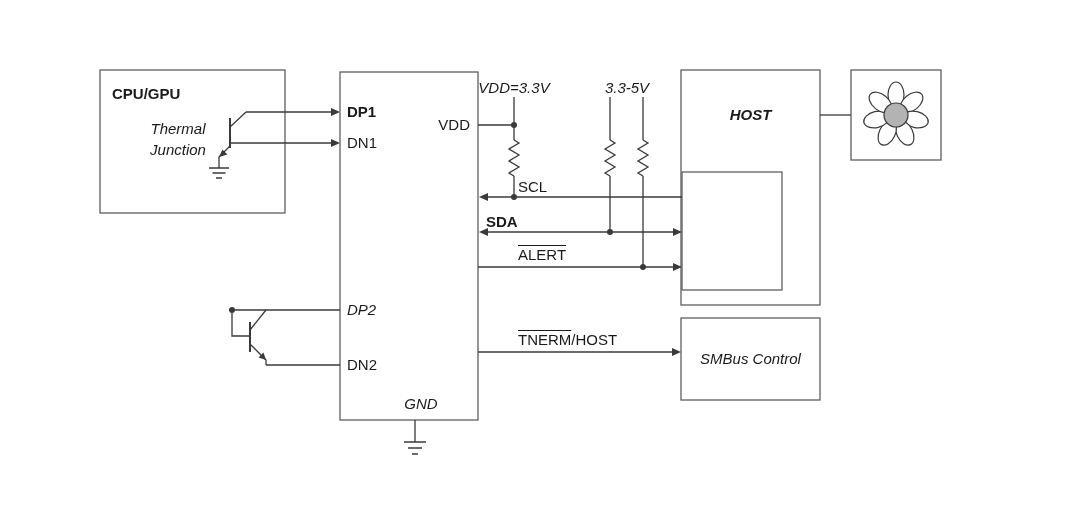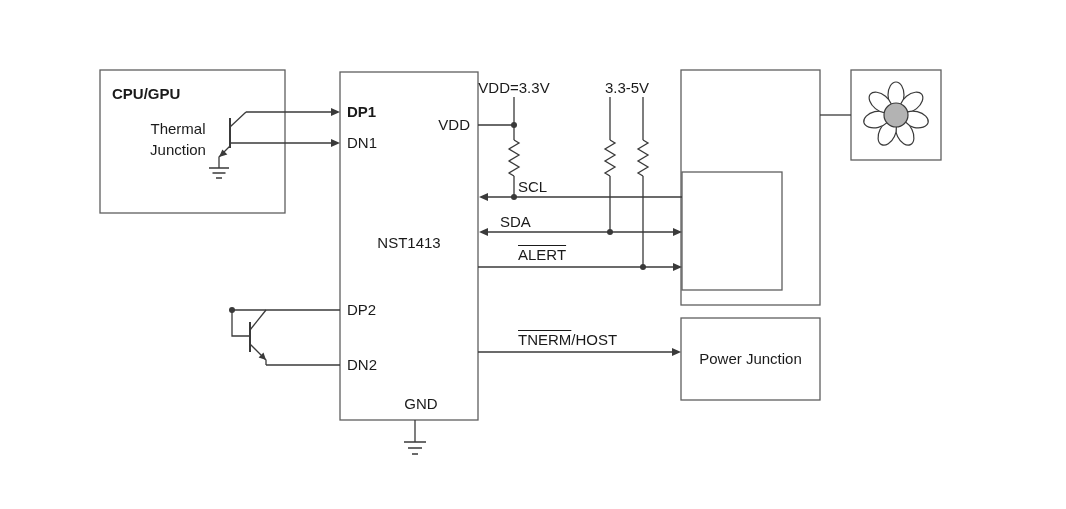--- a/index.html
+++ b/index.html
@@ -5,21 +5,21 @@
   html,body{margin:0;padding:0;background:#fff;}
   .stage{
     position:relative;width:1066px;height:509px;overflow:hidden;
     background:var(--bg,#ffffff);
     font-family:"Liberation Sans",sans-serif;
     color:var(--text,#1a1a1a);
   }
   .stage svg{position:absolute;left:0;top:0;}
   .lbl{position:absolute;font-size:15px;line-height:18px;white-space:nowrap;}
   .bold{font-weight:bold;}
-  .ctr{text-align:center;white-space:normal;}
+  .ctr{text-align:center;white-space:normal;font-style:italic;}
   .ovl{text-decoration:overline;}
   .box{fill:#ffffff;stroke:var(--box,#5f5f5f);stroke-width:1.3;}
   .wire{fill:none;stroke:var(--wire,#3a3a3a);stroke-width:1.3;}
   .bar{fill:none;stroke:var(--wire,#3a3a3a);stroke-width:2;}
   .arrow{fill:var(--wire,#3a3a3a);stroke:none;}
   .dot{fill:var(--wire,#3a3a3a);stroke:none;}
   .blade{fill:#ffffff;stroke:var(--wire,#3a3a3a);stroke-width:1.2;}
   .hub{fill:var(--hub,#b3b3b3);stroke:var(--wire,#3a3a3a);stroke-width:1.2;}
 </style>
 </head>
@@ -148,28 +148,28 @@
       <circle class="hub" r="12"></circle>
     </g>
   </svg>
 
   <div class="lbl bold" style="left:112px;top:85px;">CPU/GPU</div>
   <div class="lbl ctr" style="left:133px;top:118px;width:90px;line-height:21px;">Thermal Junction</div>
 
   <div class="lbl" style="left:347px;top:103px;font-weight:bold;">DP1</div>
   <div class="lbl" style="left:347px;top:134px;">DN1</div>
   <div class="lbl" style="left:420px;top:116px;width:50px;text-align:right;">VDD</div>
-  <div class="lbl ctr" style="left:340px;top:234px;width:138px;">NST1413</div>
-  <div class="lbl" style="left:347px;top:301px;">DP2</div>
+  <div class="lbl" style="left:347px;top:301px;font-style:italic;">DP2</div>
   <div class="lbl" style="left:347px;top:356px;">DN2</div>
   <div class="lbl ctr" style="left:385px;top:395px;width:46px;margin-left:13px;">GND</div>
 
   <div class="lbl ctr" style="left:464px;top:79px;width:100px;">VDD=3.3V</div>
   <div class="lbl ctr" style="left:577px;top:79px;width:100px;">3.3-5V</div>
 
   <div class="lbl" style="left:518px;top:178px;">SCL</div>
-  <div class="lbl" style="left:500px;top:213px;">SDA</div>
+  <div class="lbl" style="left:486px;top:213px;font-weight:bold;">SDA</div>
   <div class="lbl" style="left:518px;top:246px;"><span class="ovl">ALERT</span></div>
   <div class="lbl" style="left:518px;top:331px;"><span class="ovl">TNERM</span><span>/HOST</span></div>
 
-  <div class="lbl ctr" style="left:681px;top:350px;width:139px;">Power Junction</div>
+  <div class="lbl ctr bold" style="left:681px;top:106px;width:139px;">HOST</div>
+  <div class="lbl ctr" style="left:681px;top:350px;width:139px;">SMBus Control</div>
 
 </div>
 
 </body></html>

